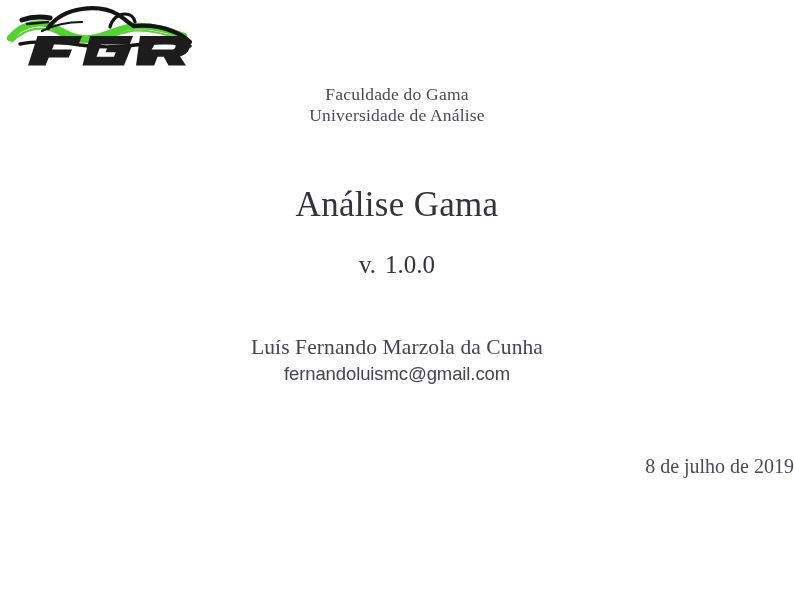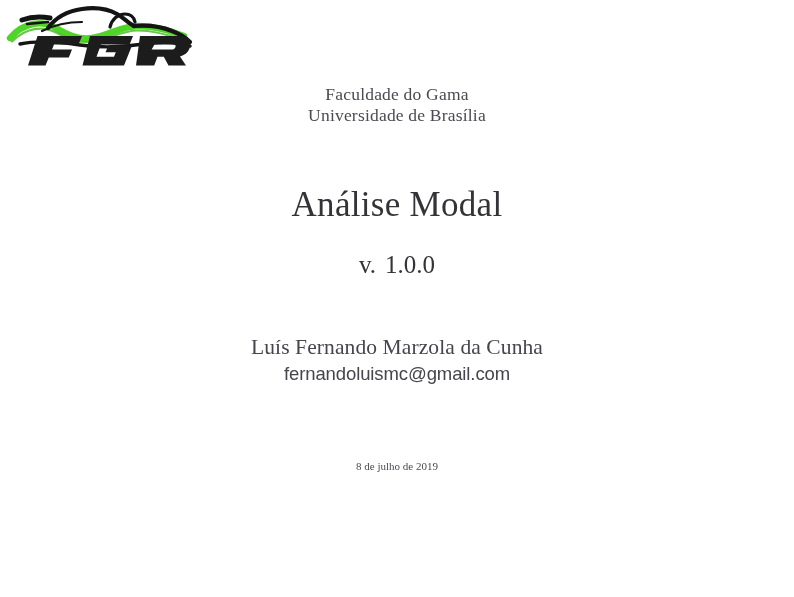--- a/index.html
+++ b/index.html
@@ -99,24 +99,25 @@
     letter-spacing: -0.1px;
     color: #45454d;
     white-space: nowrap;
   }
 
   .doc-date {
     position: absolute;
     left: 0;
     width: 794px;
     top: 455px;
-    font-size: 11px;
+    font-size: 20px;
     line-height: 22px;
     color: #4a4a52;
     white-space: nowrap;
+    text-align: right;
   }
 </style>
 </head>
 <body>
 
 <div id="title-page">
 
   <div id="logo-block">
     <svg id="logo-svg" width="192" height="66" viewBox="0 0 192 66" xmlns="http://www.w3.org/2000/svg">
 
@@ -158,24 +159,24 @@
                  C183.8 52.8, 180.4 55.4, 176 56.4 L182 65.5 L164.5 65.5
                  L159.8 56.8 L153.5 56.8 L150.2 65.5 L132 65.5 L136 36 Z
                  M150.5 44.6 L147.6 49.6 L167 49.6 C169.6 49.6, 171 48.6, 171.5 47
                  C172.1 45.3, 171 44.6, 168.8 44.6 L150.5 44.6 Z"></path>
       </g>
     </svg>
   </div>
 
   <div class="institution">
     <span class="line">Faculdade do Gama</span>
-    <span class="line">Universidade de Brasília</span>
+    <span class="line">Universidade de Análise</span>
   </div>
 
-  <div class="doc-title">Análise Modal</div>
+  <div class="doc-title">Análise Gama</div>
 
   <div class="doc-version">
     <span class="vlabel">v.</span><span>1.0.0</span>
   </div>
 
   <div class="author-block">
     <span class="author-name">Luís Fernando Marzola da Cunha</span>
     <span class="author-email">fernandoluismc@gmail.com</span>
   </div>
 

